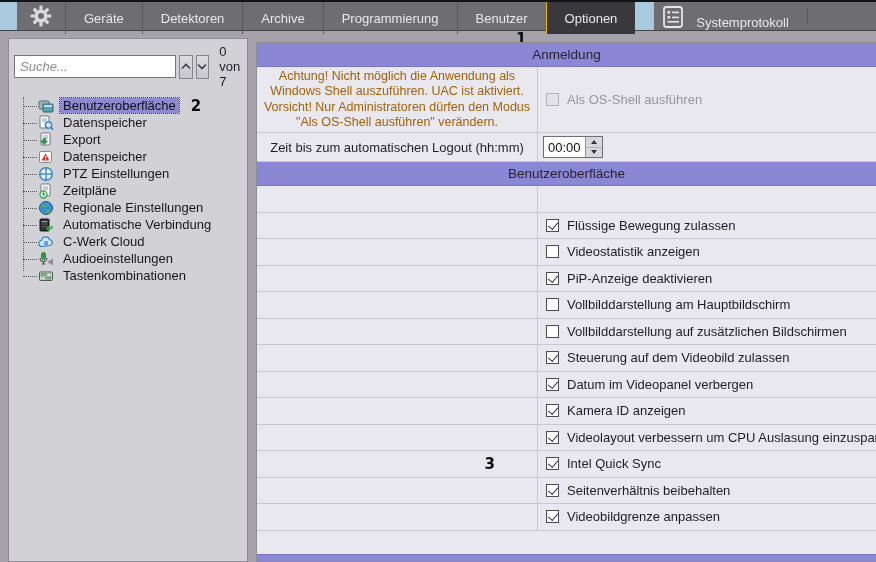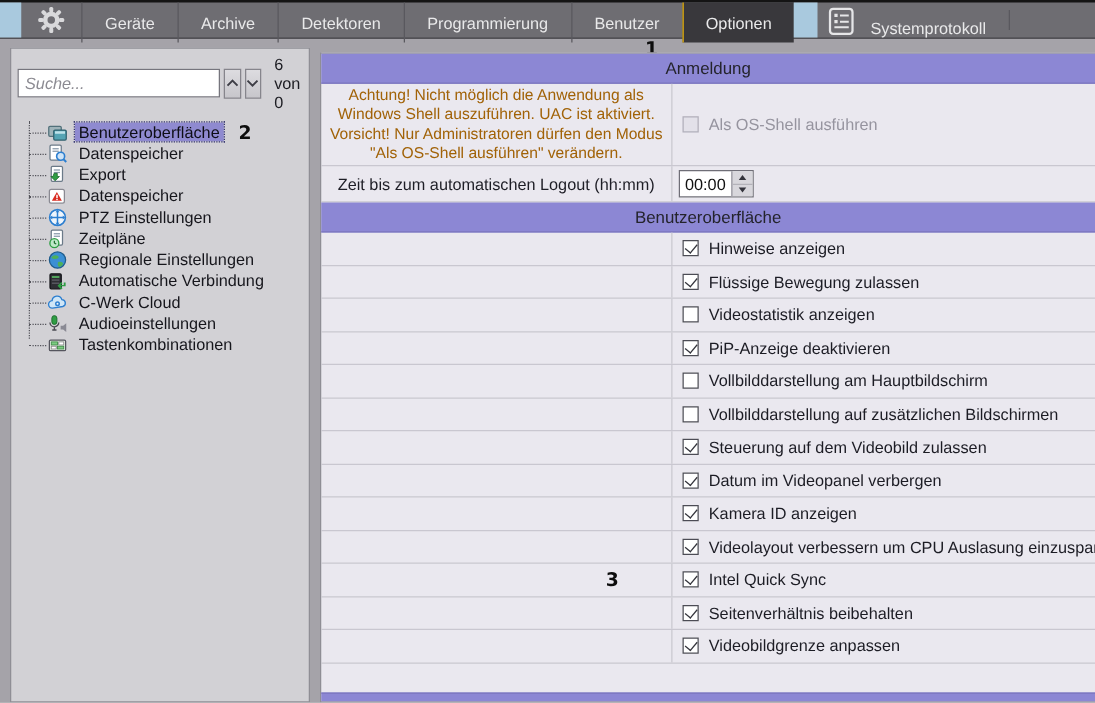--- a/index.html
+++ b/index.html
@@ -111,24 +111,24 @@
           </g>
           <circle cx="12" cy="12" r="3" fill="#6e6d72"></circle>
         </svg>
       </span>
     </div>
     <div class="tabs">
         <div class="tab">
           <span>Geräte</span>
         </div>
         <div class="tab">
+          <span>Detektoren</span>
+        </div>
+        <div class="tab">
           <span>Archive</span>
-        </div>
-        <div class="tab">
-          <span>Detektoren</span>
         </div>
         <div class="tab">
           <span>Programmierung</span>
         </div>
         <div class="tab">
           <span>Benutzer</span>
         </div>
         <div class="tab active">
           <span>Optionen</span>
         </div>
@@ -161,21 +161,21 @@
             </svg>
         </span>
       </div>
       <div class="nav-btn">
         <span class="icon">
           <svg width="10" height="7" viewBox="0 0 10 7">
               <polyline points="1,1.5 5,5.5 9,1.5" fill="none" stroke="#3e3e46" stroke-width="1.6"></polyline>
             </svg>
         </span>
       </div>
-      <span class="result-count">6 von 0</span>
+      <span class="result-count">0 von 7</span>
     </div>
     <div class="tree">
         <div class="tree-item selected">
           <span class="icon">
             <svg width="16" height="16" viewBox="0 0 16 16">
               <rect x="1" y="3" width="10" height="8" rx="1" fill="#9fb3b9" stroke="#51707a" stroke-width="1"></rect>
               <rect x="5" y="6" width="10" height="8" rx="1" fill="#55a4b4" stroke="#2f606e" stroke-width="1"></rect>
               <rect x="6" y="7" width="8" height="2" fill="#bfe2ea"></rect>
             </svg>
           </span>
@@ -334,24 +334,20 @@
       </div>
     </div>
 
     <div class="section-header">
       <span>Benutzeroberfläche</span>
     </div>
 
     <div style="display:flex;flex-direction:column;">
         <div class="row opt-row">
           <div class="cell-left"></div>
-          <div class="cell-right">
-            <span class="cb checked"></span>
-            <span class="cb-label">Hinweise anzeigen</span>
-          </div>
         </div>
         <div class="row opt-row">
           <div class="cell-left"></div>
           <div class="cell-right">
             <span class="cb checked"></span>
             <span class="cb-label">Flüssige Bewegung zulassen</span>
           </div>
         </div>
         <div class="row opt-row">
           <div class="cell-left"></div>

